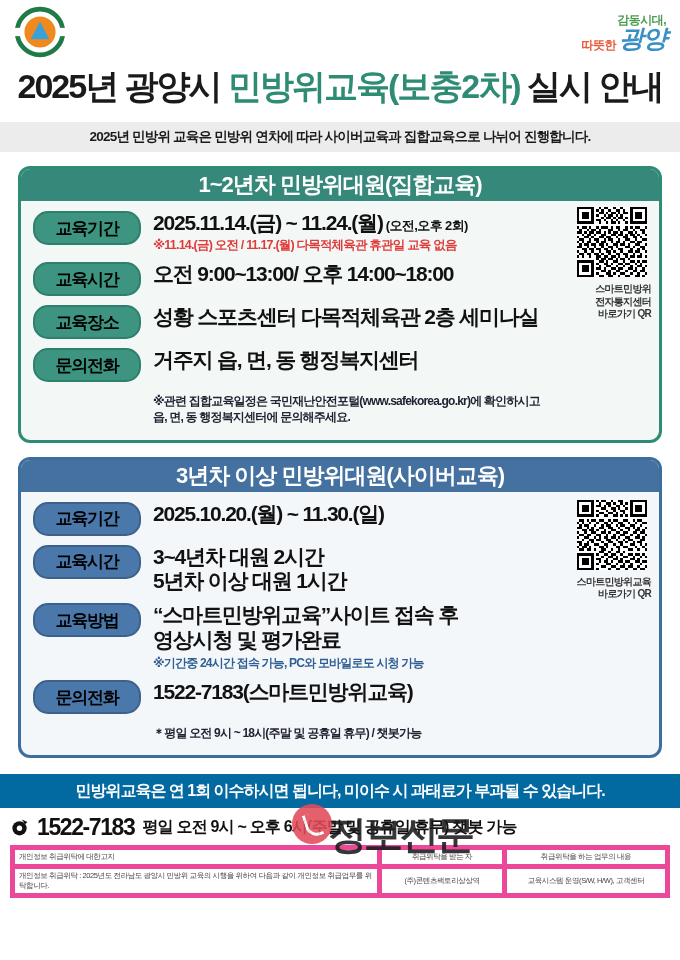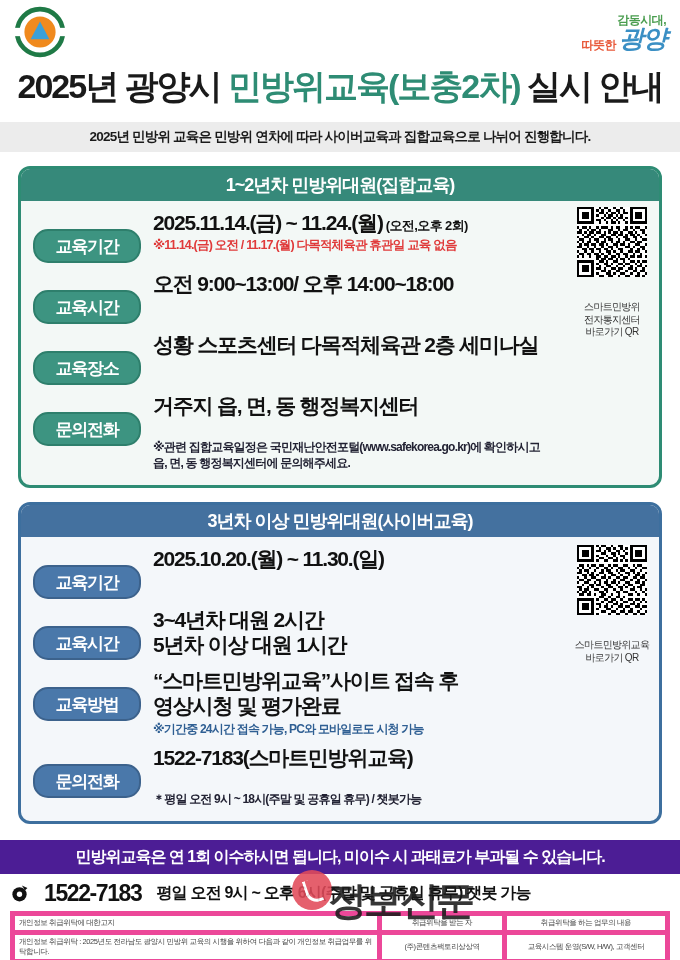--- a/index.html
+++ b/index.html
@@ -37,65 +37,65 @@
     font-size:13.5px;font-weight:bold;letter-spacing:-.8px;color:#1a1a1a;
   }
 
   
   .card{margin:14px 18px 0 18px;border-radius:12px;overflow:hidden;
     box-sizing:border-box;}
   .card.green{border:3px solid #2e8c74;background:#f3f8f6;}
   .card.blue{border:3px solid #3d6f9e;background:#f4f7fa;}
   .card-head{
     height:32px;display:flex;align-items:center;justify-content:center;
-    font-size:18px;font-weight:bold;letter-spacing:-1px;color:#fff;
+    font-size:22px;font-weight:bold;letter-spacing:-1px;color:#fff;
   }
   .card.green .card-head{background:#36897a;}
   .card.blue .card-head{background:#44719f;}
   .card-body{position:relative;padding:10px 12px 12px 12px;}
 
   .row{display:flex;align-items:flex-start;margin-bottom:9px;}
   .row:last-child{margin-bottom:2px;}
   .pill{
     flex:0 0 auto;width:104px;height:30px;border-radius:15px;
     display:flex;align-items:center;justify-content:center;
-    font-size:17px;font-weight:bold;letter-spacing:-1.2px;color:#ffffff;
-    margin-right:12px;margin-top:18px;font-family:Liberation Serif, serif;
+    font-size:17px;font-weight:bold;letter-spacing:-1.2px;color:#000000;
+    margin-right:12px;margin-top:0;font-family:Liberation Serif, serif;
   }
   .green .pill{background:#3d9481;border:2px solid #2e7f6c;}
   .blue .pill{background:#4a78aa;border:2px solid #3c628c;}
   .rowtext{flex:1 1 auto;min-width:0;}
   .big{font-size:21px;font-weight:bold;letter-spacing:-1.2px;color:#111;
     line-height:1.18;white-space:nowrap;}
   .big .small{font-size:13px;letter-spacing:-.6px;}
   .note-red{font-size:12.5px;font-weight:bold;letter-spacing:-.8px;
     color:#e03a3a;margin-top:2px;line-height:1.25;}
   .note-dark{font-size:12px;font-weight:bold;letter-spacing:-.8px;
     color:#223; margin-top:20px;line-height:1.35;}
   .note-blue{font-size:12px;font-weight:bold;letter-spacing:-.8px;
     color:#2f5f93;margin-top:3px;line-height:1.3;}
 
   
   .qrblock{position:absolute;width:78px;text-align:center;}
   .qr{width:70px;height:70px;margin:0 auto;}
-  .qrcap{font-size:10px;font-weight:normal;letter-spacing:-.7px;
-    color:#333;line-height:1.25;margin-top:20px;}
+  .qrcap{font-size:10px;font-weight:bold;letter-spacing:-.7px;
+    color:#333;line-height:1.25;margin-top:2px;text-align:right;}
   #qr-1{right:8px;top:6px;}
   #qr-2{right:8px;top:8px;}
 
   
   .redbar{
-    margin-top:16px;height:34px;background:#4c1d95;display:flex;
+    margin-top:16px;height:34px;background:#0369a1;display:flex;
     align-items:center;justify-content:center;
     font-size:16px;font-weight:bold;letter-spacing:-1px;color:#fff;
   }
 
   
   .footer{position:relative;padding:6px 10px 0 10px;}
-  .callrow{display:flex;align-items:center;gap:15px;}
+  .callrow{display:flex;align-items:center;gap:8px;}
   .phone-icon{width:19px;height:19px;flex:0 0 auto;}
   .phone-no{font-size:23px;font-weight:bold;letter-spacing:-1.4px;color:#111;}
   .call-sub{font-size:16px;font-weight:bold;letter-spacing:-.8px;color:#111;}
 
   table.privacy{
     width:100%;border-collapse:collapse;margin-top:4px;
     font-size:7.5px;letter-spacing:-.4px;color:#444;
   }
   table.privacy td{border:5px solid #ec4899;padding:2px 4px;}
   table.privacy td.ctr{text-align:center;}

